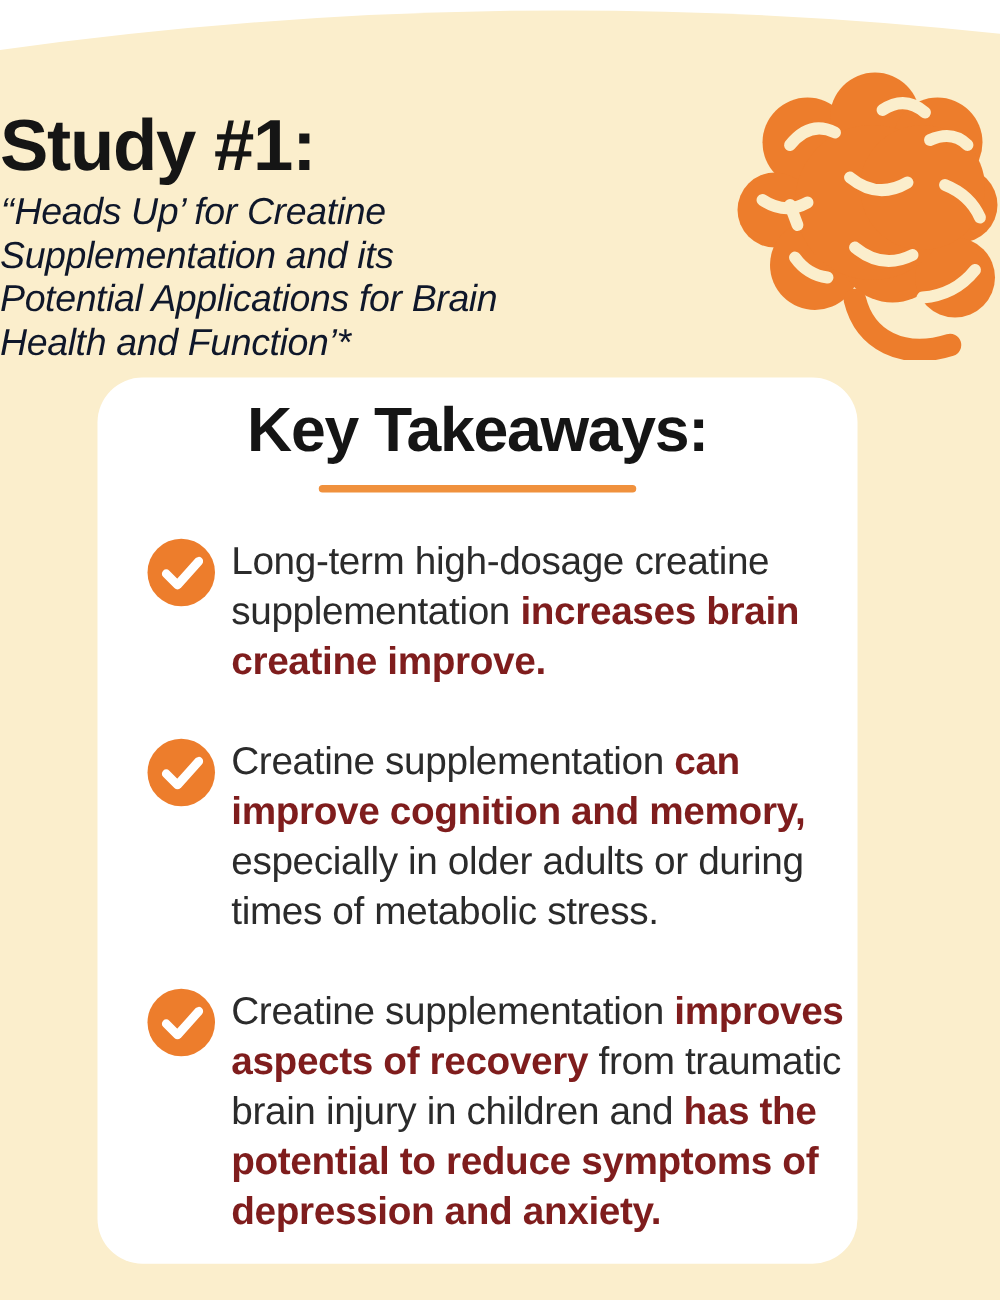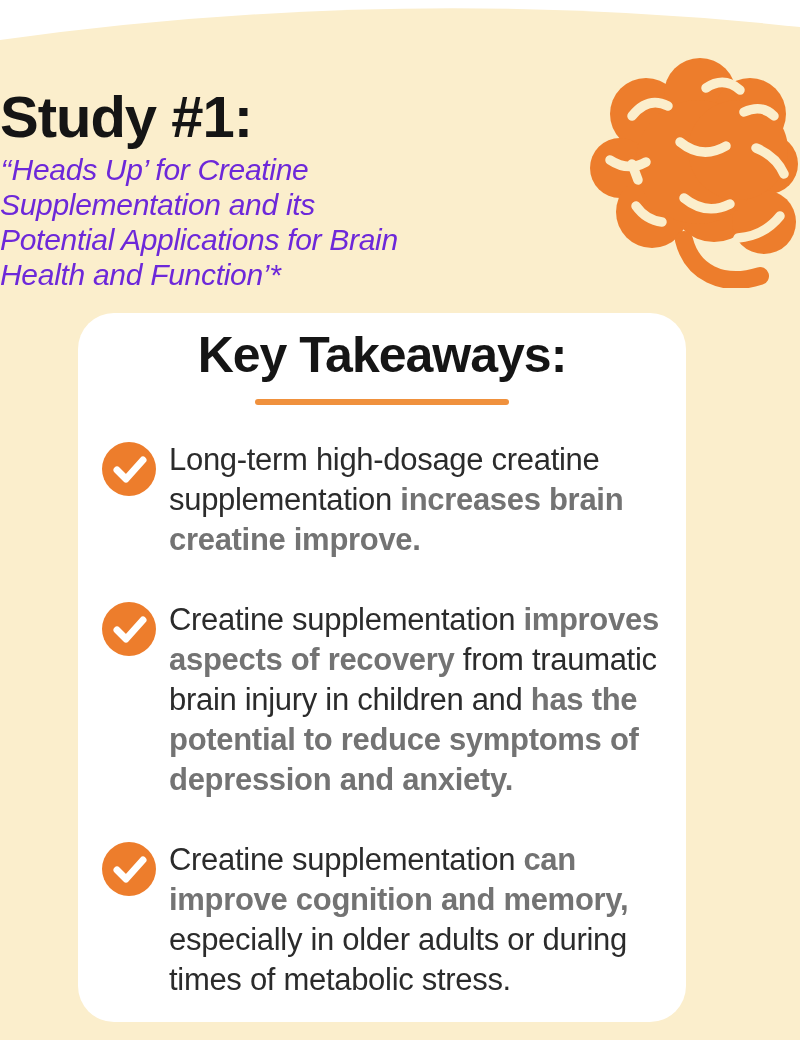--- a/index.html
+++ b/index.html
@@ -25,55 +25,55 @@
     position:absolute;left:0;top:86px;width:100%;
     text-align:left;z-index:2;
   }
   .title{
     font-size:58px;line-height:62px;font-weight:800;
     letter-spacing:-1px;color:var(--ink);
   }
   .subtitle{
     margin-top:4px;
     font-size:30px;line-height:35px;font-style:italic;
-    letter-spacing:-0.3px;color:#6d28d9;
+    letter-spacing:-0.3px;color:#0f172a;
     white-space:pre-line;
   }
   .card{
-    position:absolute;left:78px;top:313px;
+    position:absolute;left:78px;top:302px;
     width:608px;height:709px;
     background:var(--white);
     border-radius:36px;
     padding-top:14px;
     z-index:1;
   }
   .card-heading{
     text-align:center;
     font-size:50px;line-height:56px;font-weight:800;
     letter-spacing:-1px;color:var(--ink);
   }
   .underline{
     width:254px;height:6px;border-radius:3px;
     background:var(--underline);
     margin:16px auto 0 auto;
   }
-  .bullets{margin-top:35px;padding-left:24px;}
+  .bullets{margin-top:35px;padding-left:40px;}
   .bullet{display:flex;align-items:flex-start;gap:13px;margin-bottom:40px;}
   .bullet:last-child{margin-bottom:0;}
   .check{
     flex:none;width:54px;height:54px;margin-top:2px;
     border-radius:50%;background:var(--accent);
     display:flex;align-items:center;justify-content:center;
   }
   .check svg{display:block;}
   .btext{
     font-size:31px;line-height:40px;letter-spacing:-0.3px;
     color:var(--body-ink);
   }
-  .btext .b{font-weight:700;color:#737373;}
+  .btext .b{font-weight:700;color:#7f1d1d;}
 </style>
 </head>
 <body>
 
 <div class="page">
 
   <svg class="cream-bg" viewBox="0 0 800 1040" xmlns="http://www.w3.org/2000/svg" aria-hidden="true">
     <path d="M0,40 Q400,-16 800,27 L800,1040 L0,1040 Z" fill="#FBEECC"></path>
   </svg>
 
@@ -127,28 +127,28 @@
         </span>
         <p class="btext"><span>Long-term high-dosage creatine</span><br><span>supplementation </span><span class="b">increases brain</span><br><span class="b">creatine improve.</span></p>
       </div>
 
       <div class="bullet">
         <span class="check">
           <svg width="54" height="54" viewBox="0 0 54 54">
             <path d="M15,28 L24,37 L41,18" fill="none" stroke="#FFFFFF" stroke-width="7" stroke-linecap="round" stroke-linejoin="round"></path>
           </svg>
         </span>
-        <p class="btext"><span>Creatine supplementation </span><span class="b">improves</span><br><span class="b">aspects of recovery</span><span> from traumatic</span><br><span>brain injury in children and </span><span class="b">has the</span><br><span class="b">potential to reduce symptoms of</span><br><span class="b">depression and anxiety.</span></p>
+        <p class="btext"><span>Creatine supplementation </span><span class="b">can</span><br><span class="b">improve cognition and memory,</span><br><span>especially in older adults or during</span><br><span>times of metabolic stress.</span></p>
       </div>
 
       <div class="bullet">
         <span class="check">
           <svg width="54" height="54" viewBox="0 0 54 54">
             <path d="M15,28 L24,37 L41,18" fill="none" stroke="#FFFFFF" stroke-width="7" stroke-linecap="round" stroke-linejoin="round"></path>
           </svg>
         </span>
-        <p class="btext"><span>Creatine supplementation </span><span class="b">can</span><br><span class="b">improve cognition and memory,</span><br><span>especially in older adults or during</span><br><span>times of metabolic stress.</span></p>
+        <p class="btext"><span>Creatine supplementation </span><span class="b">improves</span><br><span class="b">aspects of recovery</span><span> from traumatic</span><br><span>brain injury in children and </span><span class="b">has the</span><br><span class="b">potential to reduce symptoms of</span><br><span class="b">depression and anxiety.</span></p>
       </div>
 
     </div>
   </section>
 
 </div>
 
 </body></html>

